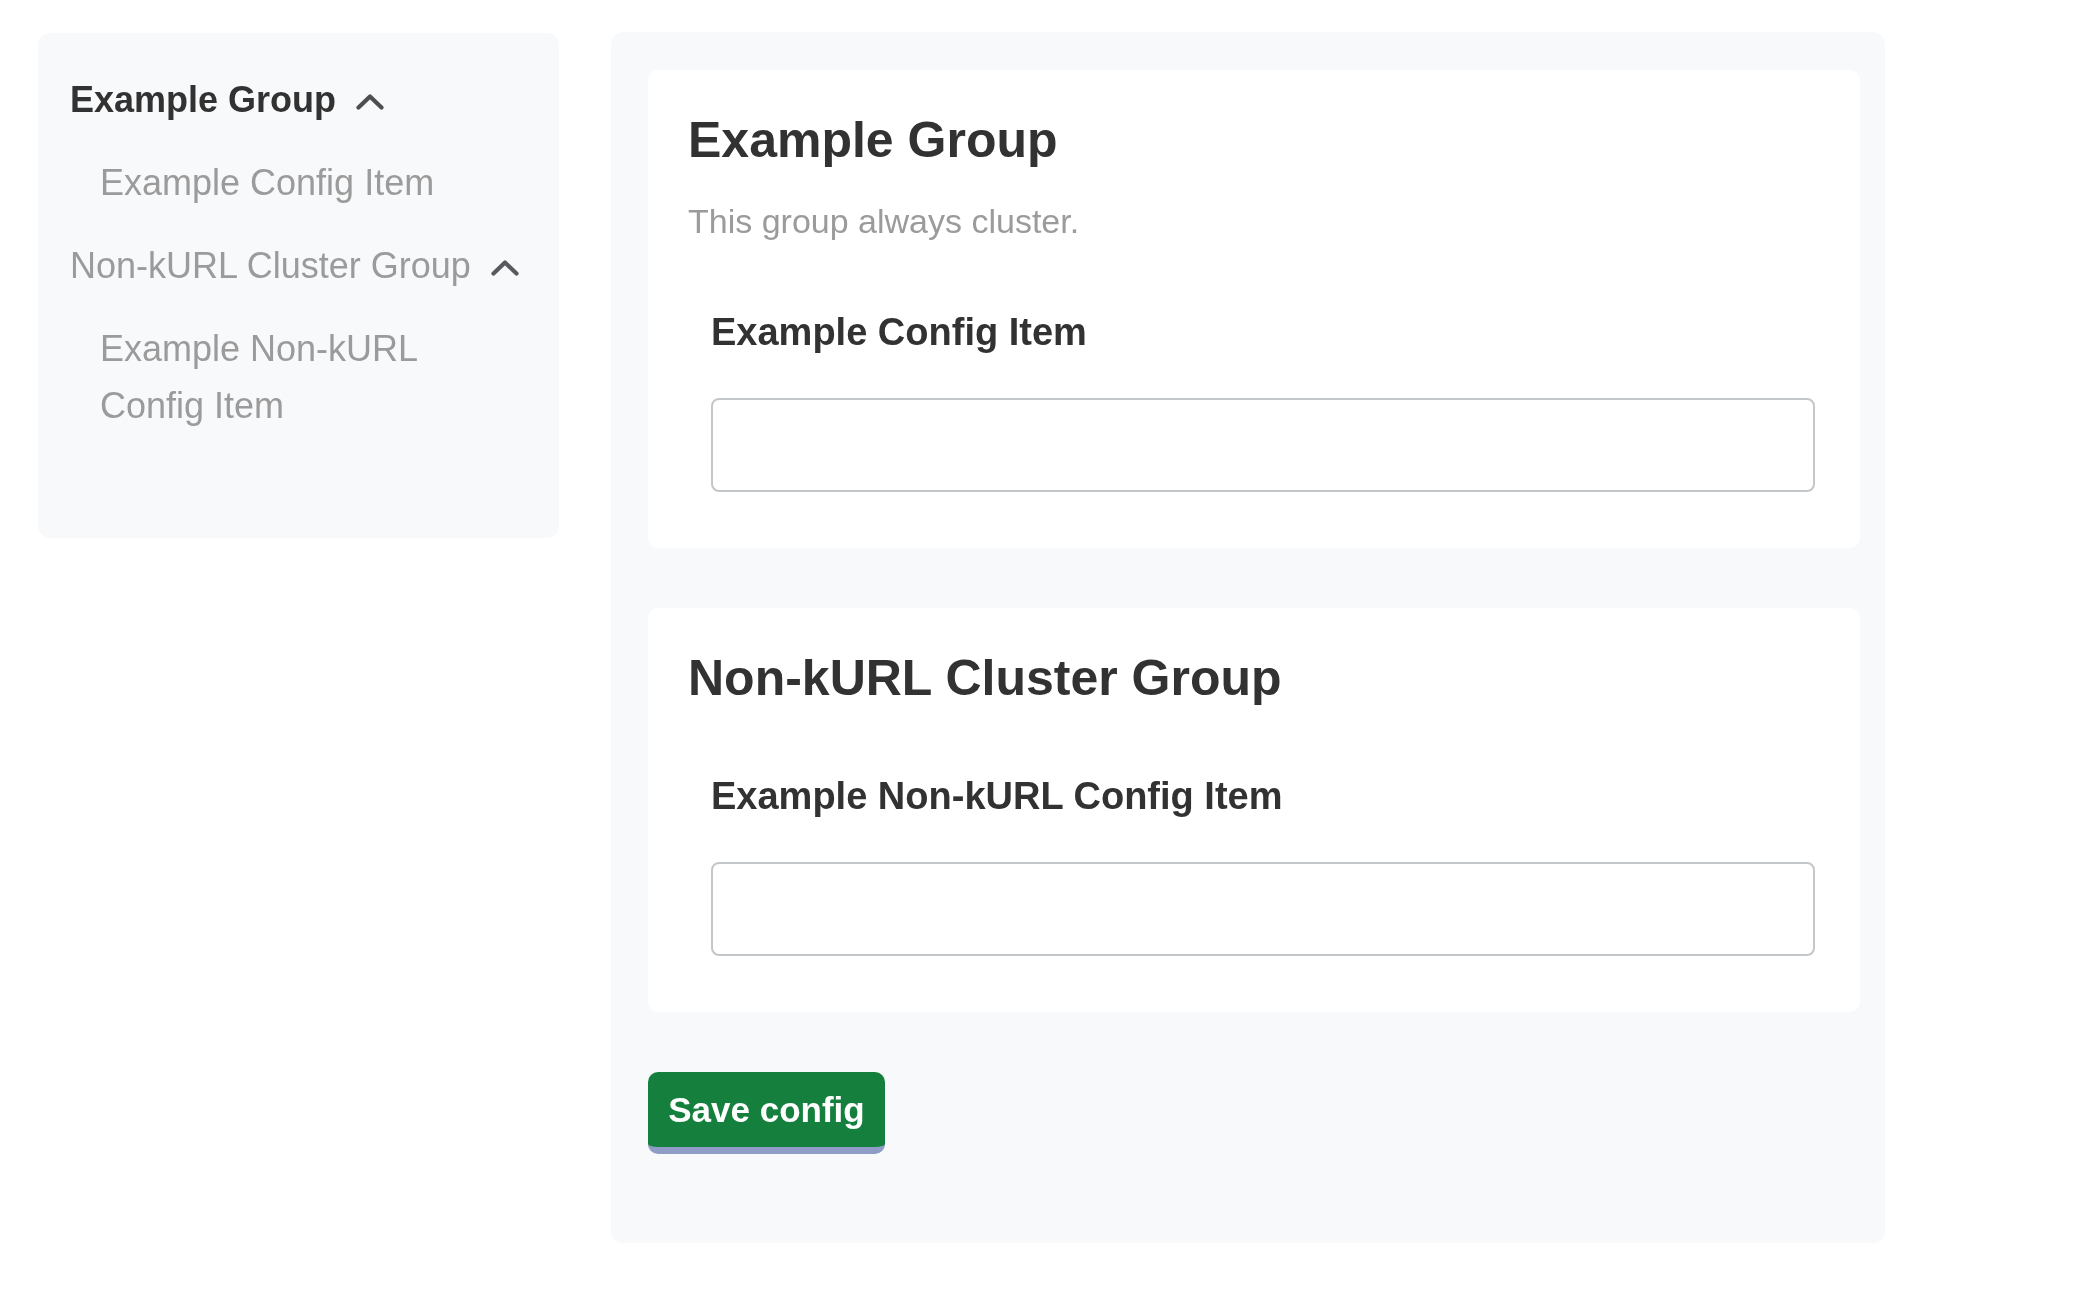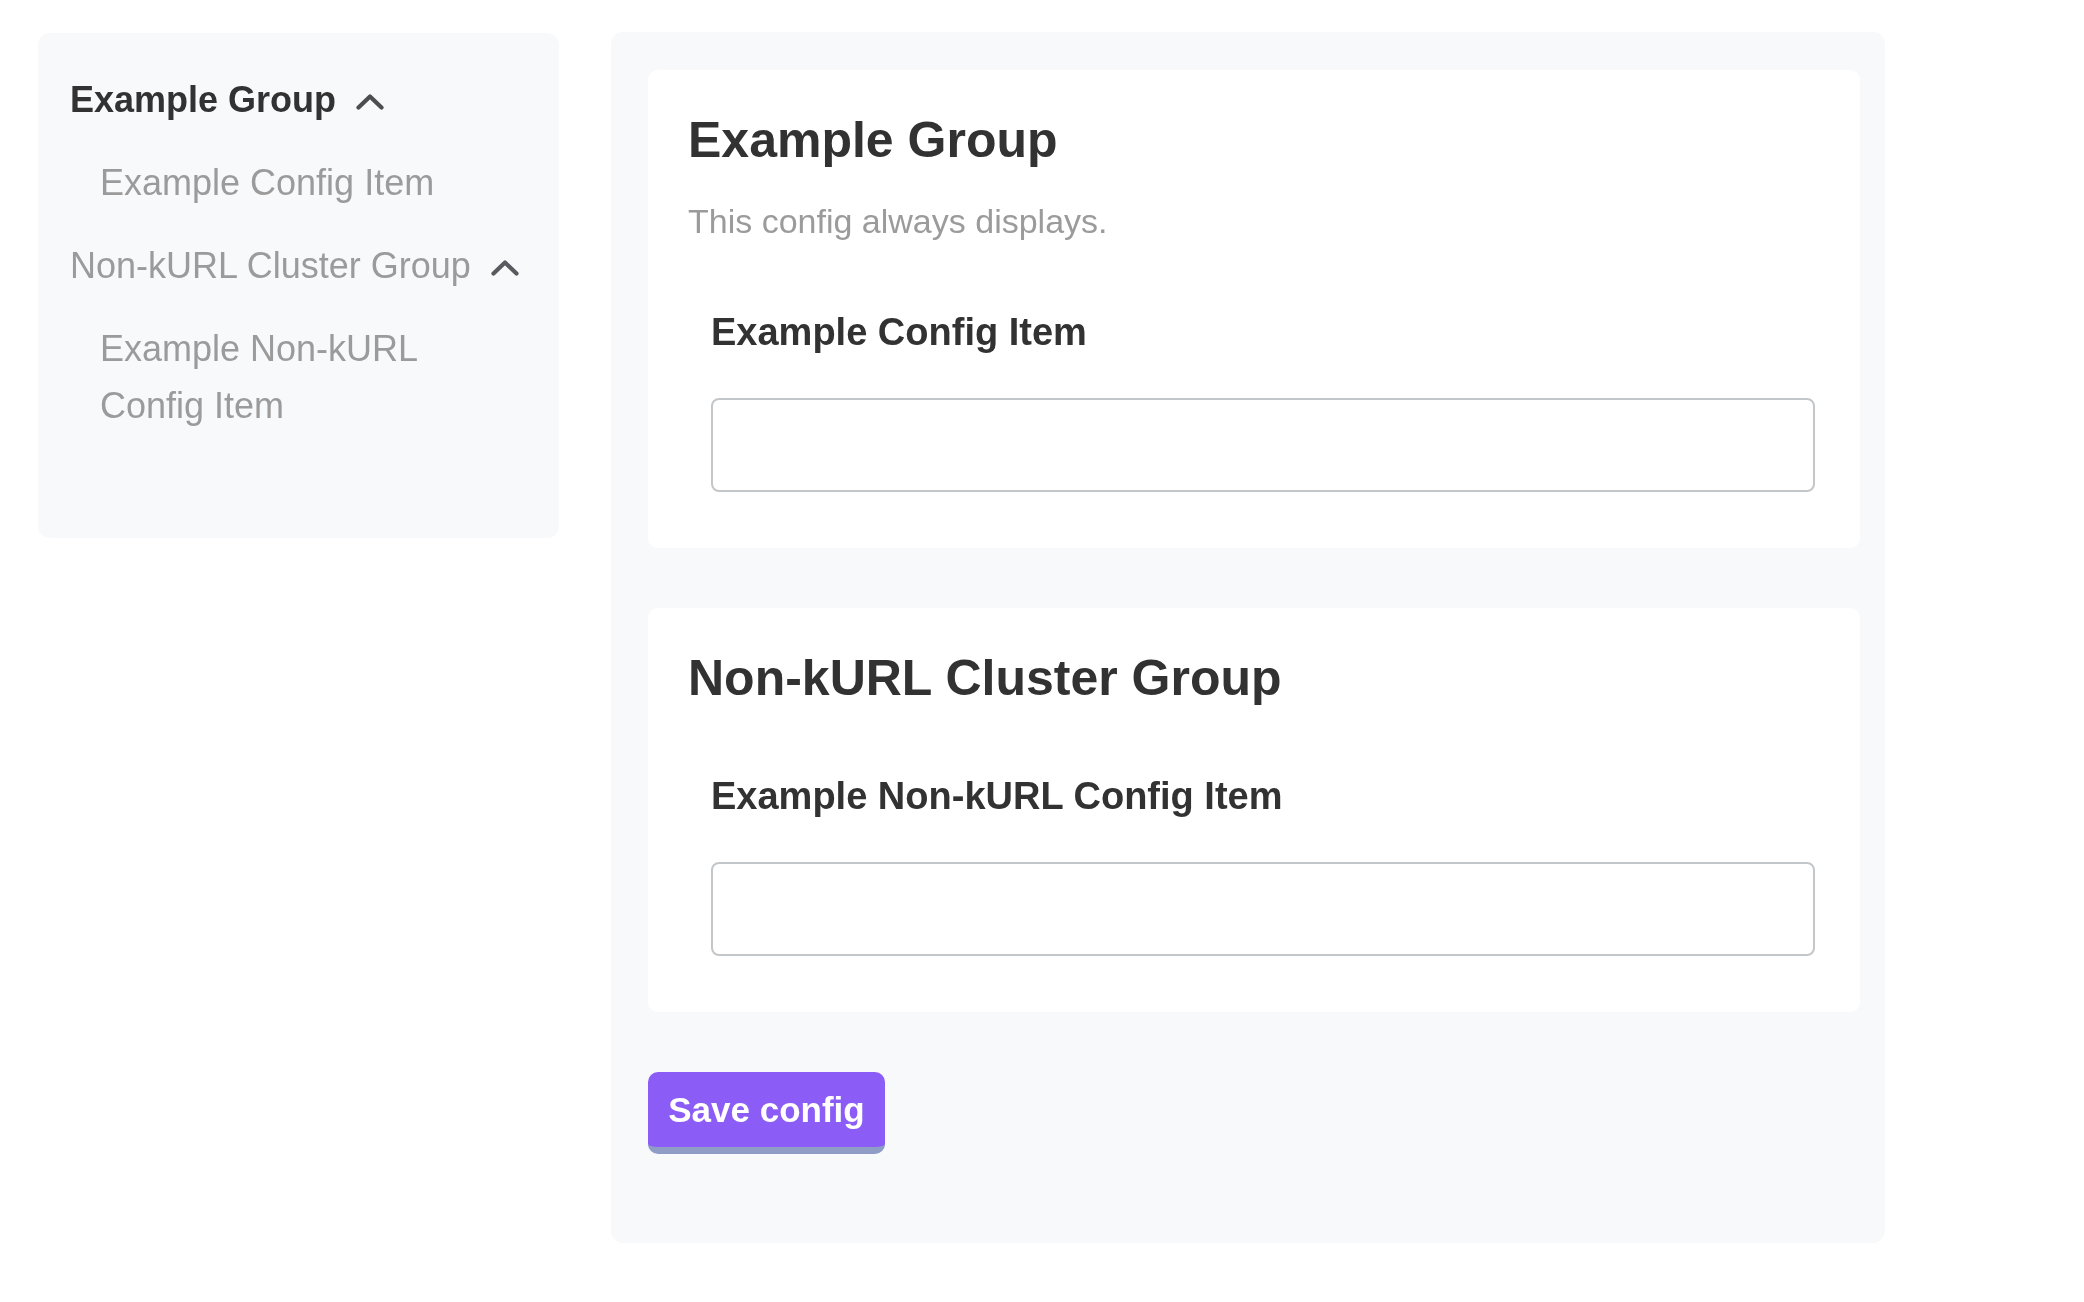--- a/index.html
+++ b/index.html
@@ -93,21 +93,21 @@
     color: #323232;
     padding: 0 20px;
     outline: none;
   }
 
   
   .save-btn {
     display: block;
     margin-top: 56px;
     width: 237px; height: 82px;
-    background: #8b5cf6;
+    background: #15803d;
     border: none;
     border-bottom: 7px solid #8e9cc6;
     border-radius: 10px;
     color: #ffffff;
     font-family: "Liberation Sans", "DejaVu Sans", sans-serif;
     font-size: 35px;
     font-weight: bold;
     cursor: pointer;
   }
 </style>
@@ -135,21 +135,21 @@
   <div class="side-row">
     <a class="side-item">Example Non-kURL Config Item</a>
   </div>
 
 </nav>
 
 <main class="main-panel">
 
   <section class="group-card">
     <h2>Example Group</h2>
-    <p class="group-desc">This config always displays.</p>
+    <p class="group-desc">This group always cluster.</p>
     <div class="config-item">
       <label class="config-item-label">Example Config Item</label>
       <input class="config-item-input" type="text" value="" style="">
     </div>
   </section>
 
   <section class="group-card">
     <h2>Non-kURL Cluster Group</h2>
     <div class="config-item">
       <label class="config-item-label">Example Non-kURL Config Item</label>

